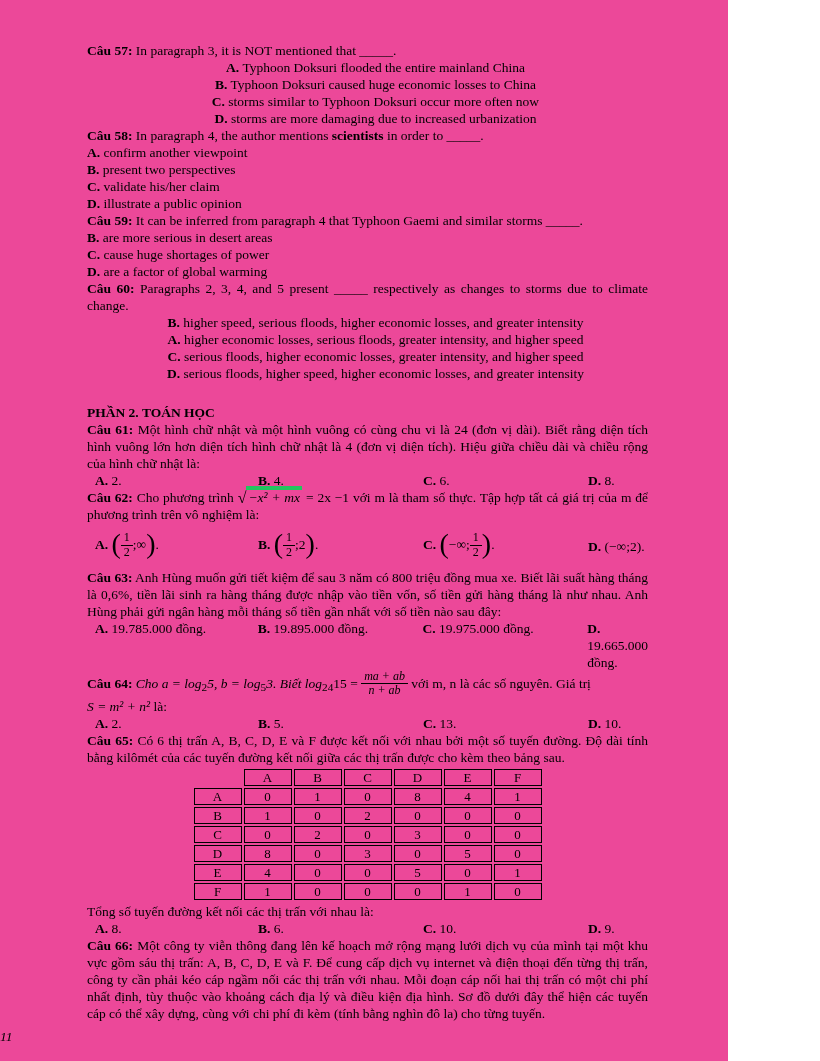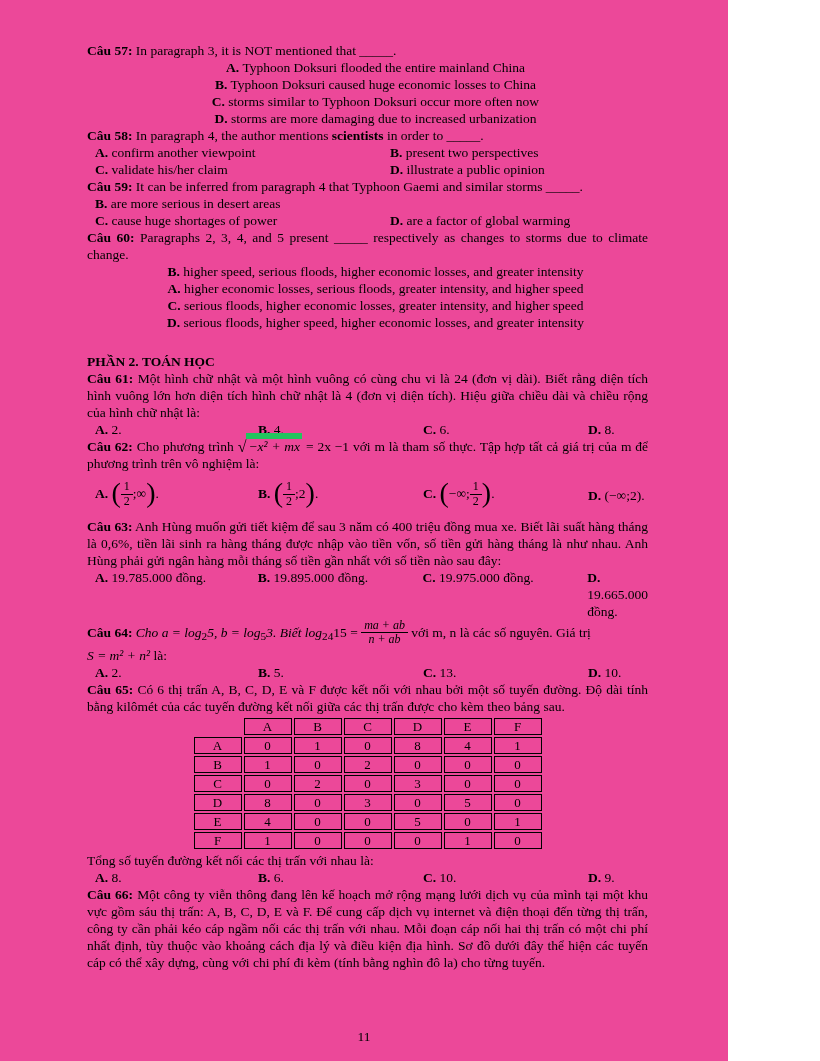--- a/index.html
+++ b/index.html
@@ -8,45 +8,45 @@
     width:728px;height:1061px;
     background:#ec4899;
     box-sizing:border-box;
     padding:42px 80px 0 87px;
     font-family:"Liberation Serif","DejaVu Serif",serif;
     font-size:13.5px;line-height:17px;color:#000;
   }
   p{margin:0;text-align:justify;}
   .qn{font-weight:bold;}
   .opt-line{margin-left:16px;text-align:center;}
-  .opts2{display:flex;margin-left:8px;}
+  .opts2{display:flex;margin-left:0;flex-direction:column;}
   .opts2 .c1{width:295px;}
   .opts2 .c2{flex:1;}
   .opts4{display:flex;margin-left:8px;}
   .opts4 .c1{width:163px;}
   .opts4 .c2{width:165px;}
   .opts4 .c3{width:165px;}
   .opts4 .c4{flex:1;}
   .opts4.tall{height:44px;align-items:center;margin-top:1px;margin-bottom:1px;}
   .part-title{font-weight:bold;margin-top:22px;text-align:left;}
   
   .sqrtwrap{white-space:nowrap;}
   .rad{font-size:16px;vertical-align:-1px;}
-  .radbody{border-top:6px solid #22c55e;padding:0 2px;font-style:italic;}
+  .radbody{border-top:4px solid #22c55e;padding:0 2px;font-style:italic;}
   .frac{display:inline-block;vertical-align:middle;text-align:center;line-height:1.1;font-size:12px;position:relative;top:-1px;}
   .frac .fn{display:block;border-bottom:1px solid #000;padding:0 3px;}
   .frac .fd{display:block;padding:0 3px;}
   .frac.it .fn,.frac.it .fd{font-style:italic;}
   .bigp{font-size:28px;font-weight:400;vertical-align:middle;line-height:1;position:relative;top:-2px;}
   .mi{font-style:italic;}
   
   .dtable{border-collapse:separate;border-spacing:2px;margin:1px auto;font-size:13px;line-height:15px;}
   .dtable td{border:1px solid #000;width:44px;height:15px;text-align:center;padding:0 1px;}
   .dtable td.blank{border:none;}
-  .pagenum{position:absolute;bottom:16px;left:0;width:100%;text-align:center;}
+  .pagenum{position:absolute;bottom:16px;left:0;width:100%;text-align:left;font-style:italic;}
 </style>
 </head>
 <body>
 
 <div class="page">
 
   <div>
     <p><b class="qn">Câu 57:</b> <span>In paragraph 3, it is NOT mentioned that _____.</span></p>
     <p class="opt-line"><b class="qn">A.</b> <span>Typhoon Doksuri flooded the entire mainland China</span></p>
     <p class="opt-line"><b class="qn">B.</b> <span>Typhoon Doksuri caused huge economic losses to China</span></p>
@@ -101,21 +101,21 @@
     <p><b class="qn">Câu 62:</b> <span>Cho phương trình</span> <span class="sqrtwrap"><span class="rad">√</span><span class="radbody">−x² + mx</span></span> <span>= 2x −1 với m là tham số thực. Tập hợp tất cả giá trị của m để phương trình trên vô nghiệm là:</span></p>
     <div class="opts4 tall">
       <span class="c1"><b class="qn">A.</b> <span class="bigp">(</span><span class="frac"><span class="fn">1</span><span class="fd">2</span></span><span>;∞</span><span class="bigp">)</span><span>.</span></span>
       <span class="c2"><b class="qn">B.</b> <span class="bigp">(</span><span class="frac"><span class="fn">1</span><span class="fd">2</span></span><span>;2</span><span class="bigp">)</span><span>.</span></span>
       <span class="c3"><b class="qn">C.</b> <span class="bigp">(</span><span>−∞;</span><span class="frac"><span class="fn">1</span><span class="fd">2</span></span><span class="bigp">)</span><span>.</span></span>
       <span class="c4"><b class="qn">D.</b> <span>(−∞;2).</span></span>
     </div>
   </div>
 
   <div>
-    <p><b class="qn">Câu 63:</b> <span>Anh Hùng muốn gửi tiết kiệm để sau 3 năm có 400 triệu đồng mua xe. Biết lãi suất hàng tháng là 0,6%, tiền lãi sinh ra hàng tháng được nhập vào tiền vốn, số tiền gửi hàng tháng là như nhau. Anh Hùng phải gửi ngân hàng mỗi tháng số tiền gần nhất với số tiền nào sau đây:</span></p>
+    <p><b class="qn">Câu 63:</b> <span>Anh Hùng muốn gửi tiết kiệm để sau 3 năm có 800 triệu đồng mua xe. Biết lãi suất hàng tháng là 0,6%, tiền lãi sinh ra hàng tháng được nhập vào tiền vốn, số tiền gửi hàng tháng là như nhau. Anh Hùng phải gửi ngân hàng mỗi tháng số tiền gần nhất với số tiền nào sau đây:</span></p>
     <div class="opts4">
       <span class="c1"><b class="qn">A.</b> <span>19.785.000 đồng.</span></span>
       <span class="c2"><b class="qn">B.</b> <span>19.895.000 đồng.</span></span>
       <span class="c3"><b class="qn">C.</b> <span>19.975.000 đồng.</span></span>
       <span class="c4"><b class="qn">D.</b> <span>19.665.000 đồng.</span></span>
     </div>
   </div>
 
   <div>
     <p><b class="qn">Câu 64:</b> <span class="mi">Cho a = log</span><sub>2</sub><span class="mi">5, b = log</span><sub>5</sub><span class="mi">3. Biết log</span><sub>24</sub><span>15 =</span> <span class="frac it"><span class="fn">ma + ab</span><span class="fd">n + ab</span></span> <span>với m, n là các số nguyên. Giá trị</span></p>

